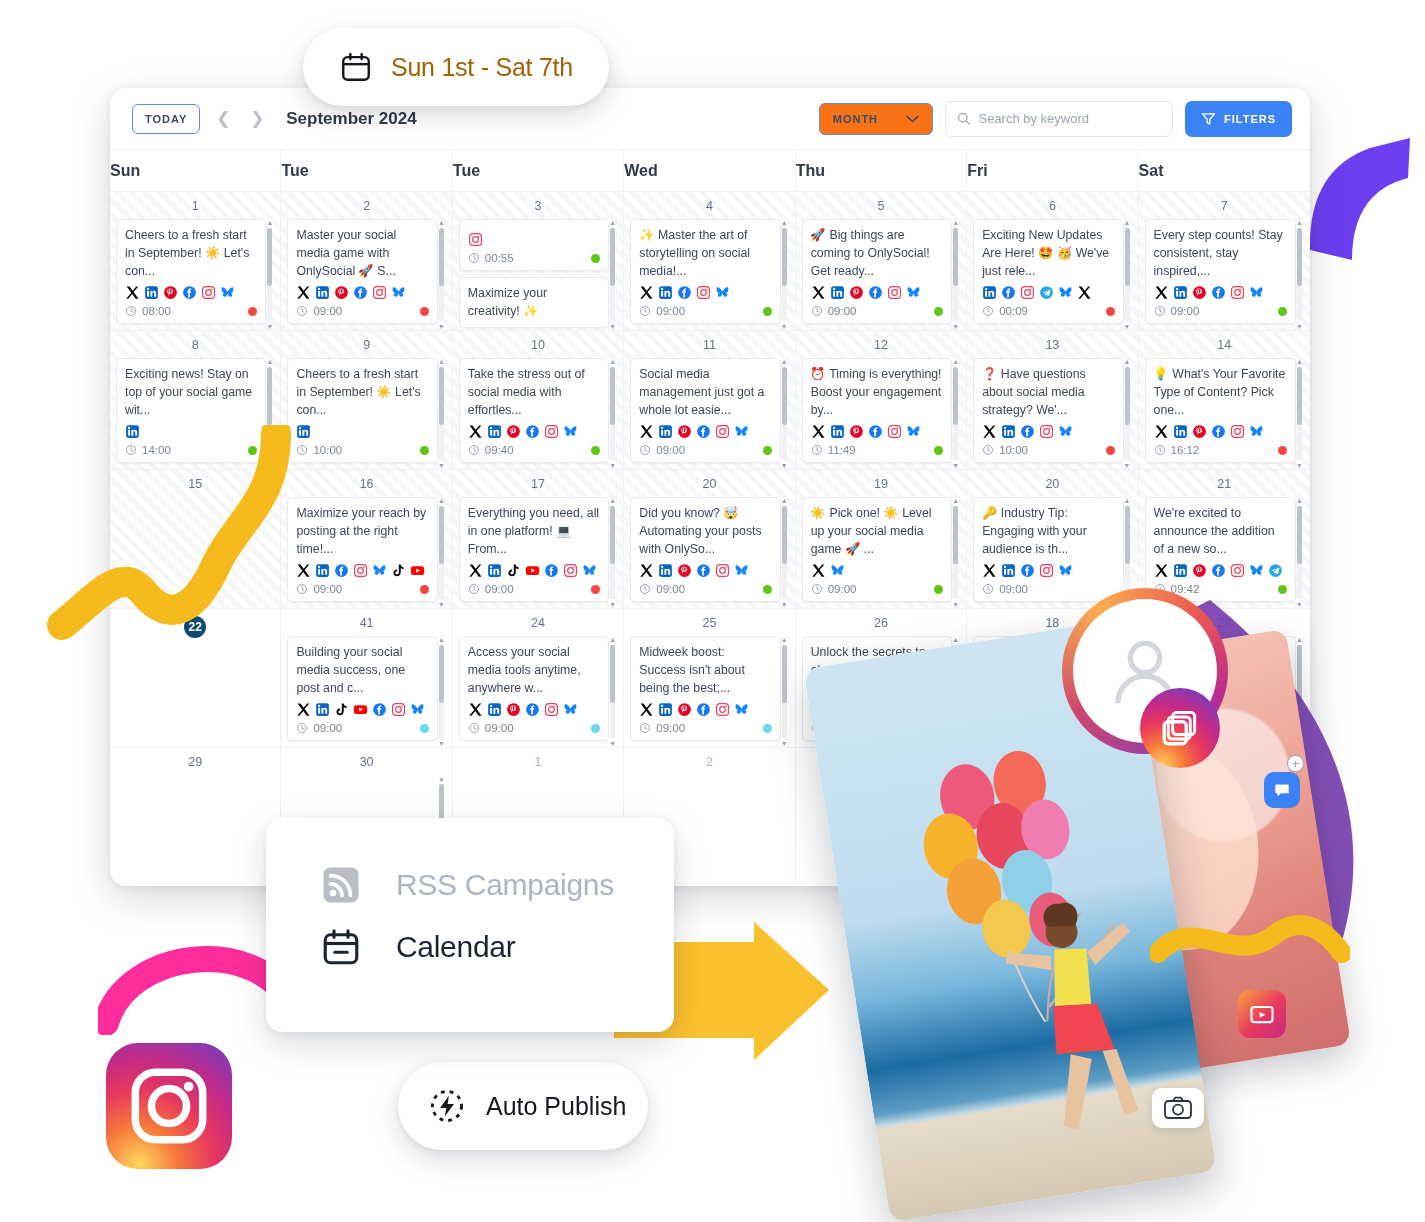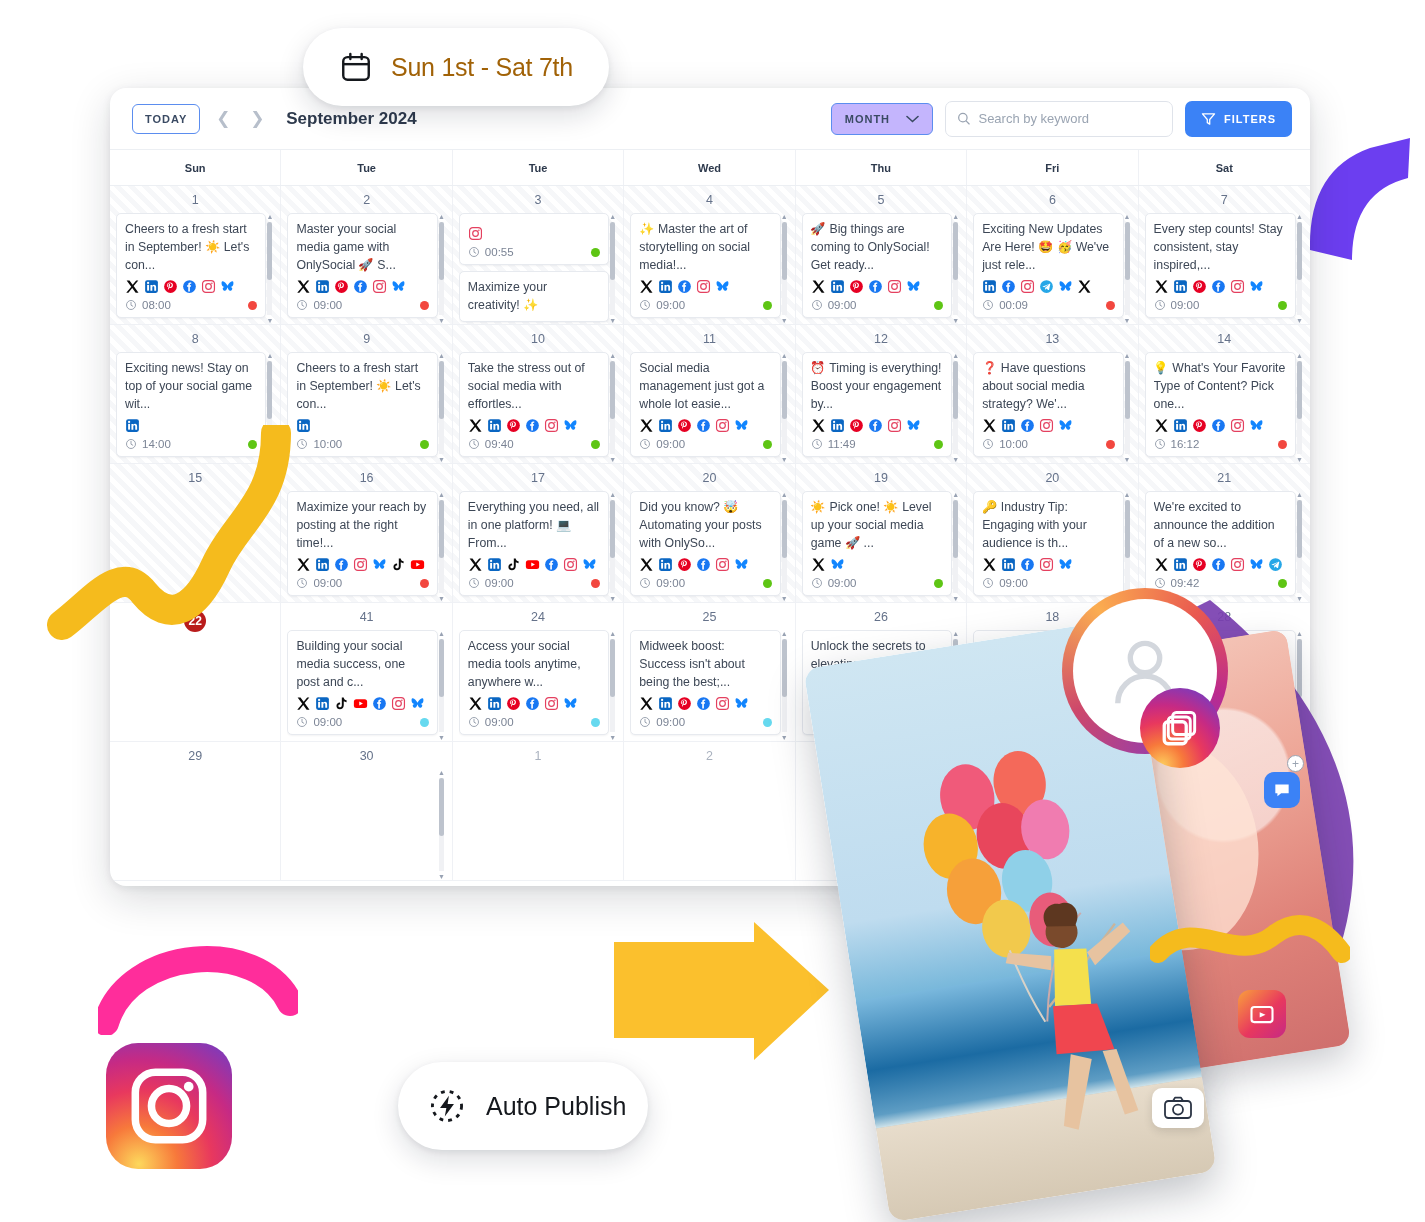--- a/index.html
+++ b/index.html
@@ -34,23 +34,23 @@
     letter-spacing: .09em; padding: 8px 12px; cursor: pointer;
   }
   .navarrow {
     width: 22px; height: 22px; color: #b7bfcb; display: flex;
     align-items: center; justify-content: center; cursor: pointer;
     font-size: 17px; line-height: 1;
   }
   .month-title { font-size: 17px; font-weight: 700; color: #2e3a4d; margin-left: 6px; }
   .spacer { flex: 1; }
   .month-select {
-    border: 1px solid #5b8def; border-radius: 6px; background: #c4b5fd;
+    border: 1px solid #5b8def; border-radius: 6px; background: #f97316;
     font-size: 11px; font-weight: 700; letter-spacing: .09em; color: #3a4a63;
-    padding: 9px 13px; display: flex; align-items: center; gap: 16px; cursor: pointer;
+    padding: 9px 13px; display: flex; align-items: center; gap: 28px; cursor: pointer;
   }
   .search-box {
     border: 1px solid #dfe3ea; border-radius: 7px; background: #fff;
     height: 36px; width: 228px; display: flex; align-items: center;
     gap: 8px; padding: 0 11px;
   }
   .search-box input {
     border: 0; outline: 0; font-size: 13px; color: #4a5568;
     font-family: inherit; width: 100%; background: transparent;
   }
@@ -61,21 +61,21 @@
     gap: 8px; font-size: 11px; font-weight: 700; letter-spacing: .09em;
     cursor: pointer; font-family: inherit;
   }
 
   
   #weekdays {
     display: grid; grid-template-columns: repeat(7, 1fr);
     border-bottom: 1px solid #eceff3;
   }
   #weekdays div {
-    text-align: center; font-size: 11px; font-weight: 700; color: #2e3a4d;
+    font-size: 16px; font-weight: 700; color: #2e3a4d;
     padding: 12px 0 11px; border-right: 1px solid #eff1f5;
   }
   #weekdays div:last-child { border-right: 0; }
 
   #grid { display: grid; grid-template-columns: repeat(7, 1fr); grid-auto-rows: 139px; }
   .cell {
     border-right: 1px solid #eff1f5; border-bottom: 1px solid #eff1f5;
     position: relative; padding: 0 6px;
     display: flex; flex-direction: column; align-items: stretch;
   }
@@ -84,21 +84,21 @@
     background-image: repeating-linear-gradient(45deg,
       #f6f7f9 0px, #f6f7f9 5px, #ffffff 5px, #ffffff 10px);
   }
   .daynum {
     text-align: center; font-size: 12.5px; color: #65728a;
     padding: 7px 0 6px; flex: 0 0 auto;
   }
   .daynum .pill {
     display: inline-flex; align-items: center; justify-content: center;
     width: 22px; height: 22px; border-radius: 50%;
-    background: #b91c1c; color: #fff; font-weight: 700; font-size: 12px; text-align: right;
+    background: #0c4a6e; color: #fff; font-weight: 700; font-size: 12px; text-align: right;
   }
   .events { position: relative; flex: 1 1 auto; overflow: hidden; padding-right: 8px; }
   .scrollbar {
     position: absolute; right: 0px; top: 0; bottom: 0; width: 9px;
     display: flex; flex-direction: column; align-items: center;
   }
   .scrollbar .arr { font-size: 7px; color: #98a2b3; line-height: 7px; }
   .scrollbar .track { flex: 1; width: 5px; background: #f0f1f4; margin: 2px 0; }
   .scrollbar .thumb { width: 5px; background: #bdc3cd; border-radius: 3px; }
   .evt {
@@ -1822,20 +1822,40 @@
 
   <div class="chip" id="date-range-chip">
     <svg class="ic" width="34" height="34" viewBox="0 0 24 24">
       <rect x="3" y="5" width="18" height="16" rx="3" stroke="#15181d" stroke-width="1.7" fill="none"></rect>
       <path d="M3 10 H21" stroke="#15181d" stroke-width="1.7"></path>
       <path d="M8 2.8 V6.4 M16 2.8 V6.4" stroke="#15181d" stroke-width="1.7" stroke-linecap="round"></path>
     </svg>
     <span class="label">Sun 1st - Sat 7th</span>
   </div>
 
+  <div id="menu-card">
+    <div class="menu-row inactive">
+      <svg class="ic" width="42" height="42" viewBox="0 0 24 24">
+        <rect x="2" y="2" width="20" height="20" rx="4" fill="#b9bec6"></rect>
+        <circle cx="7.4" cy="16.6" r="1.9" fill="#fff"></circle>
+        <path d="M6 11.4 A6.6 6.6 0 0 1 12.6 18" stroke="#fff" stroke-width="2.1" fill="none" stroke-linecap="round"></path>
+        <path d="M6 6.6 A11.4 11.4 0 0 1 17.4 18" stroke="#fff" stroke-width="2.1" fill="none" stroke-linecap="round"></path>
+      </svg>
+      <span class="mlabel">RSS Campaigns</span>
+    </div>
+    <div class="menu-row active">
+      <svg class="ic" width="42" height="42" viewBox="0 0 24 24">
+        <rect x="3" y="5" width="18" height="16" rx="3" stroke="#1b2430" stroke-width="1.8" fill="none"></rect>
+        <path d="M3 10 H21" stroke="#1b2430" stroke-width="1.8"></path>
+        <path d="M8 2.8 V6.4 M16 2.8 V6.4" stroke="#1b2430" stroke-width="1.8" stroke-linecap="round"></path>
+        <path d="M8.5 15 H15.5" stroke="#1b2430" stroke-width="1.8" stroke-linecap="round"></path>
+      </svg>
+      <span class="mlabel">Calendar</span>
+    </div>
+  </div>
 
   <div class="chip" id="auto-publish-chip">
     <svg class="ic" width="38" height="38" viewBox="0 0 24 24">
       <circle cx="12" cy="12" r="9.2" stroke="#15181d" stroke-width="1.8" fill="none" stroke-dasharray="2.4 3.2"></circle>
       <path d="M13.2 5.6 L7.6 13.2 H11.6 L10.6 18.6 L16.4 10.8 H12.4 Z" fill="#15181d"></path>
     </svg>
     <span class="ap-label">Auto Publish</span>
   </div>
 
   <div id="photo-card-back">

